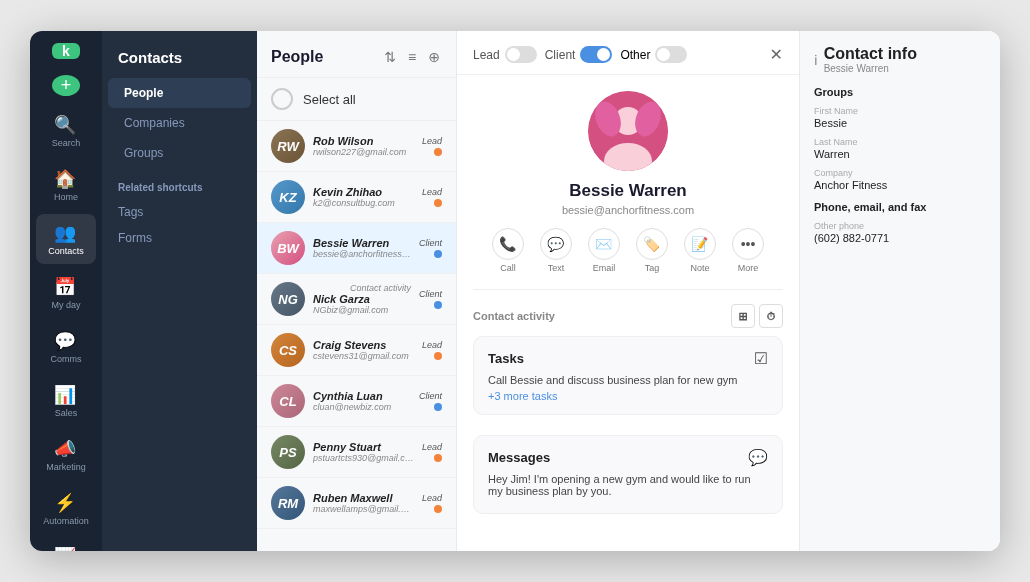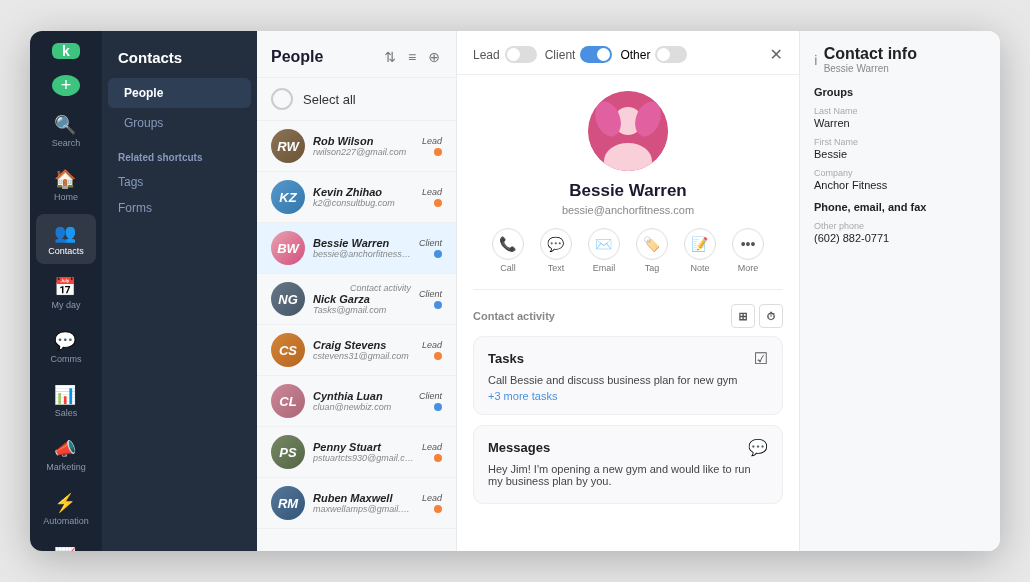--- a/index.html
+++ b/index.html
@@ -350,21 +350,21 @@
       color: #555;
     }
     .action-btn-label {
       font-size: 9px;
       color: #777;
     }
     .activity-card {
       background: #f9f9fb;
       border-radius: 10px;
       padding: 12px 14px;
-      margin-bottom: 10px;
+      margin-bottom: 20px;
       border: 1px solid #eee;
     }
     .activity-card-header {
       display: flex;
       align-items: center;
       justify-content: space-between;
       margin-bottom: 6px;
     }
     .activity-card-title {
       font-size: 13px;
@@ -508,20 +508,21 @@
 
   </div>
       </div>
 
   </div>
 
   <div class="sidebar">
     <div class="sidebar-title">Contacts</div>
     <div id="sidebar-main-items">
         <div class="sidebar-item active">People</div>
+        <div class="sidebar-item">Companies</div>
         <div class="sidebar-item">Groups</div>
       </div>
     <div class="sidebar-section-title">Related shortcuts</div>
     <div id="sidebar-sub-items">
         <div class="sidebar-sub-item">Tags</div>
         <div class="sidebar-sub-item">Forms</div>
       </div>
   </div>
 
   <div class="people-list">
@@ -570,21 +571,21 @@
     <div class="contact-badge">
       <span class="badge-tag">Client</span>
       <span class="badge-dot dot-blue"></span>
     </div>
   </div>
         <div class="contact-item">
     <div class="contact-avatar av-nick">NG</div>
     <div class="contact-info">
       <div class="contact-activity-label">Contact activity</div>
       <div class="contact-name">Nick Garza</div>
-      <div class="contact-email">Tasks@gmail.com</div>
+      <div class="contact-email">NGbiz@gmail.com</div>
     </div>
     <div class="contact-badge">
       <span class="badge-tag">Client</span>
       <span class="badge-dot dot-blue"></span>
     </div>
   </div>
         <div class="contact-item">
     <div class="contact-avatar av-craig">CS</div>
     <div class="contact-info">
 
@@ -728,26 +729,26 @@
     <div class="contact-info-header">
       <span style="font-size:14px; color:#888;">ℹ</span>
       <div>
         <div class="contact-info-title">Contact info</div>
         <div class="contact-info-subtitle">Bessie Warren</div>
       </div>
     </div>
     <div class="info-section-title">Groups</div>
     <div id="general-fields">
         <div class="info-field">
+    <div class="info-field-label">First Name</div>
+    <div class="info-field-value">Bessie</div>
+  </div>
+        <div class="info-field">
     <div class="info-field-label">Last Name</div>
     <div class="info-field-value">Warren</div>
-  </div>
-        <div class="info-field">
-    <div class="info-field-label">First Name</div>
-    <div class="info-field-value">Bessie</div>
   </div>
         <div class="info-field">
     <div class="info-field-label">Company</div>
     <div class="info-field-value">Anchor Fitness</div>
   </div>
       </div>
     <div class="info-section-title">Phone, email, and fax</div>
     <div id="phone-email-fields">
         <div class="info-field">
     <div class="info-field-label">Other phone</div>

